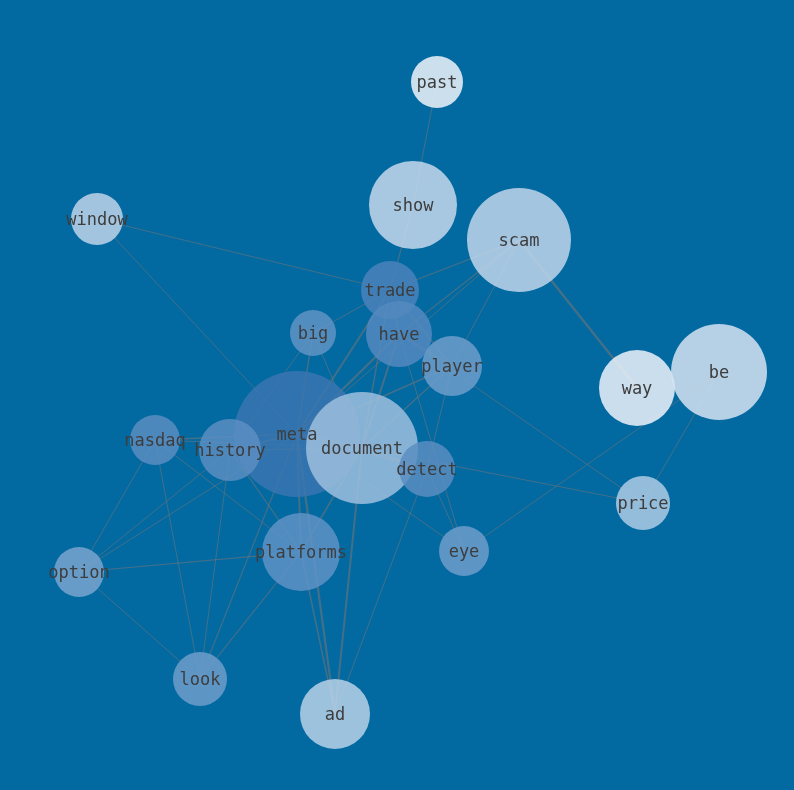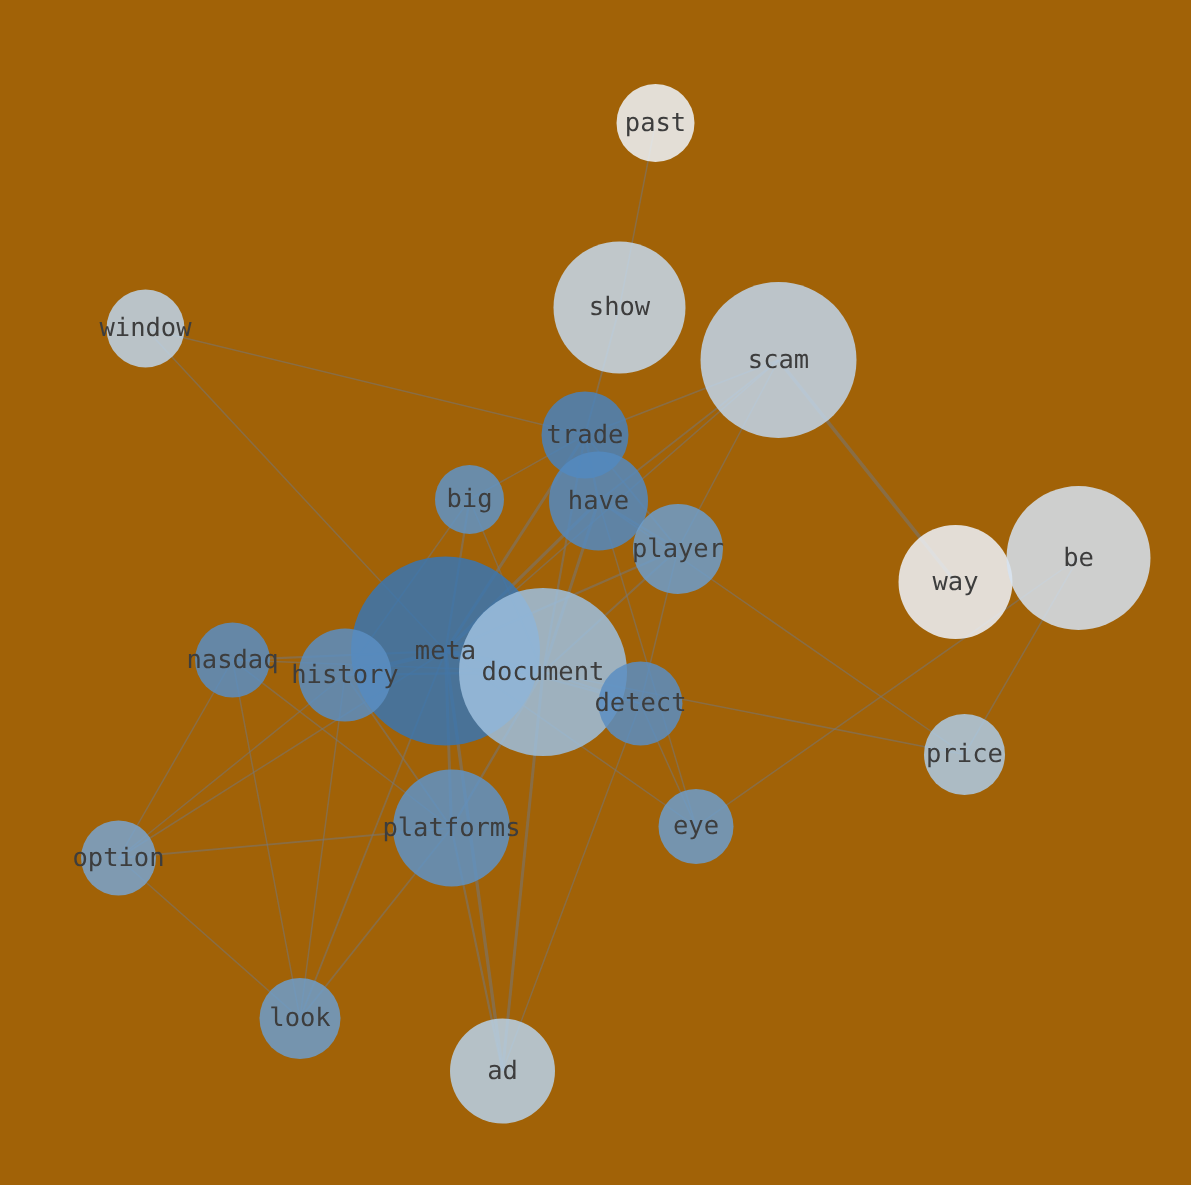--- a/index.html
+++ b/index.html
@@ -5,21 +5,21 @@
   html, body {
     margin: 0;
     padding: 0;
     background: #ffffff;
     font-family: "DejaVu Sans Mono", monospace;
   }
   .figure-wrap {
     position: relative;
     width: 794px;
     height: 790px;
-    background: #a16207;
+    background: #0369a1;
     overflow: hidden;
   }
   svg text {
     font-family: "DejaVu Sans Mono", monospace;
     fill: #3d3d3d;
     text-anchor: middle;
     dominant-baseline: central;
   }
 </style>
 </head>

